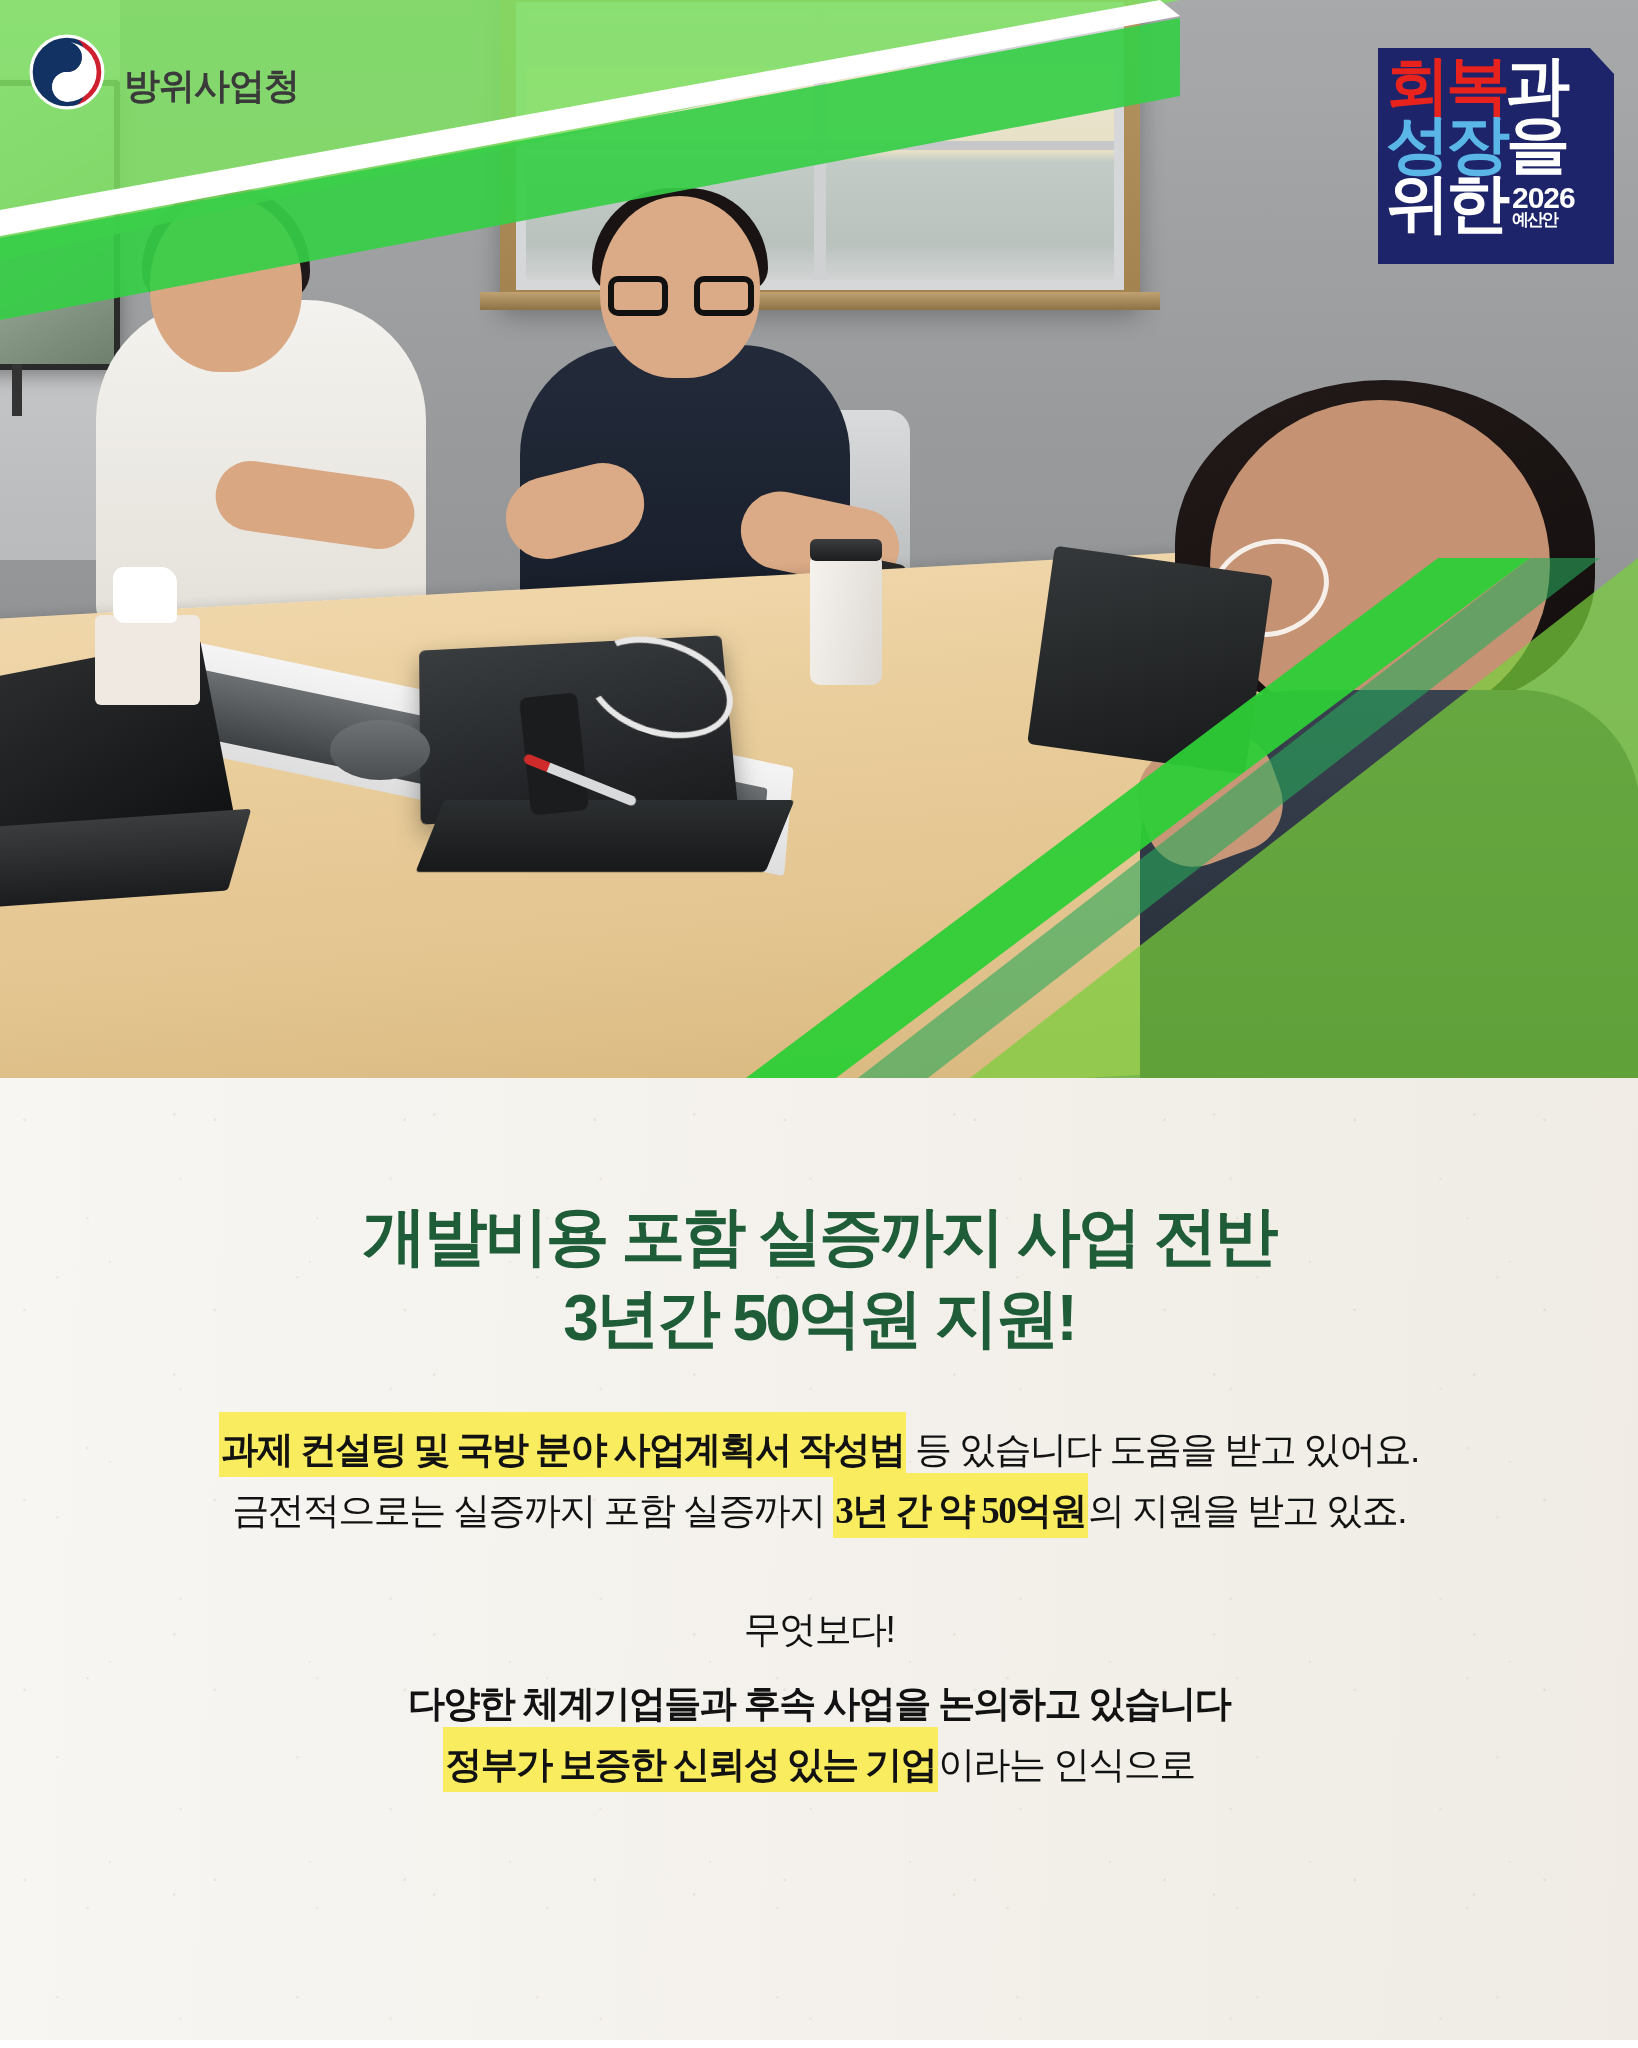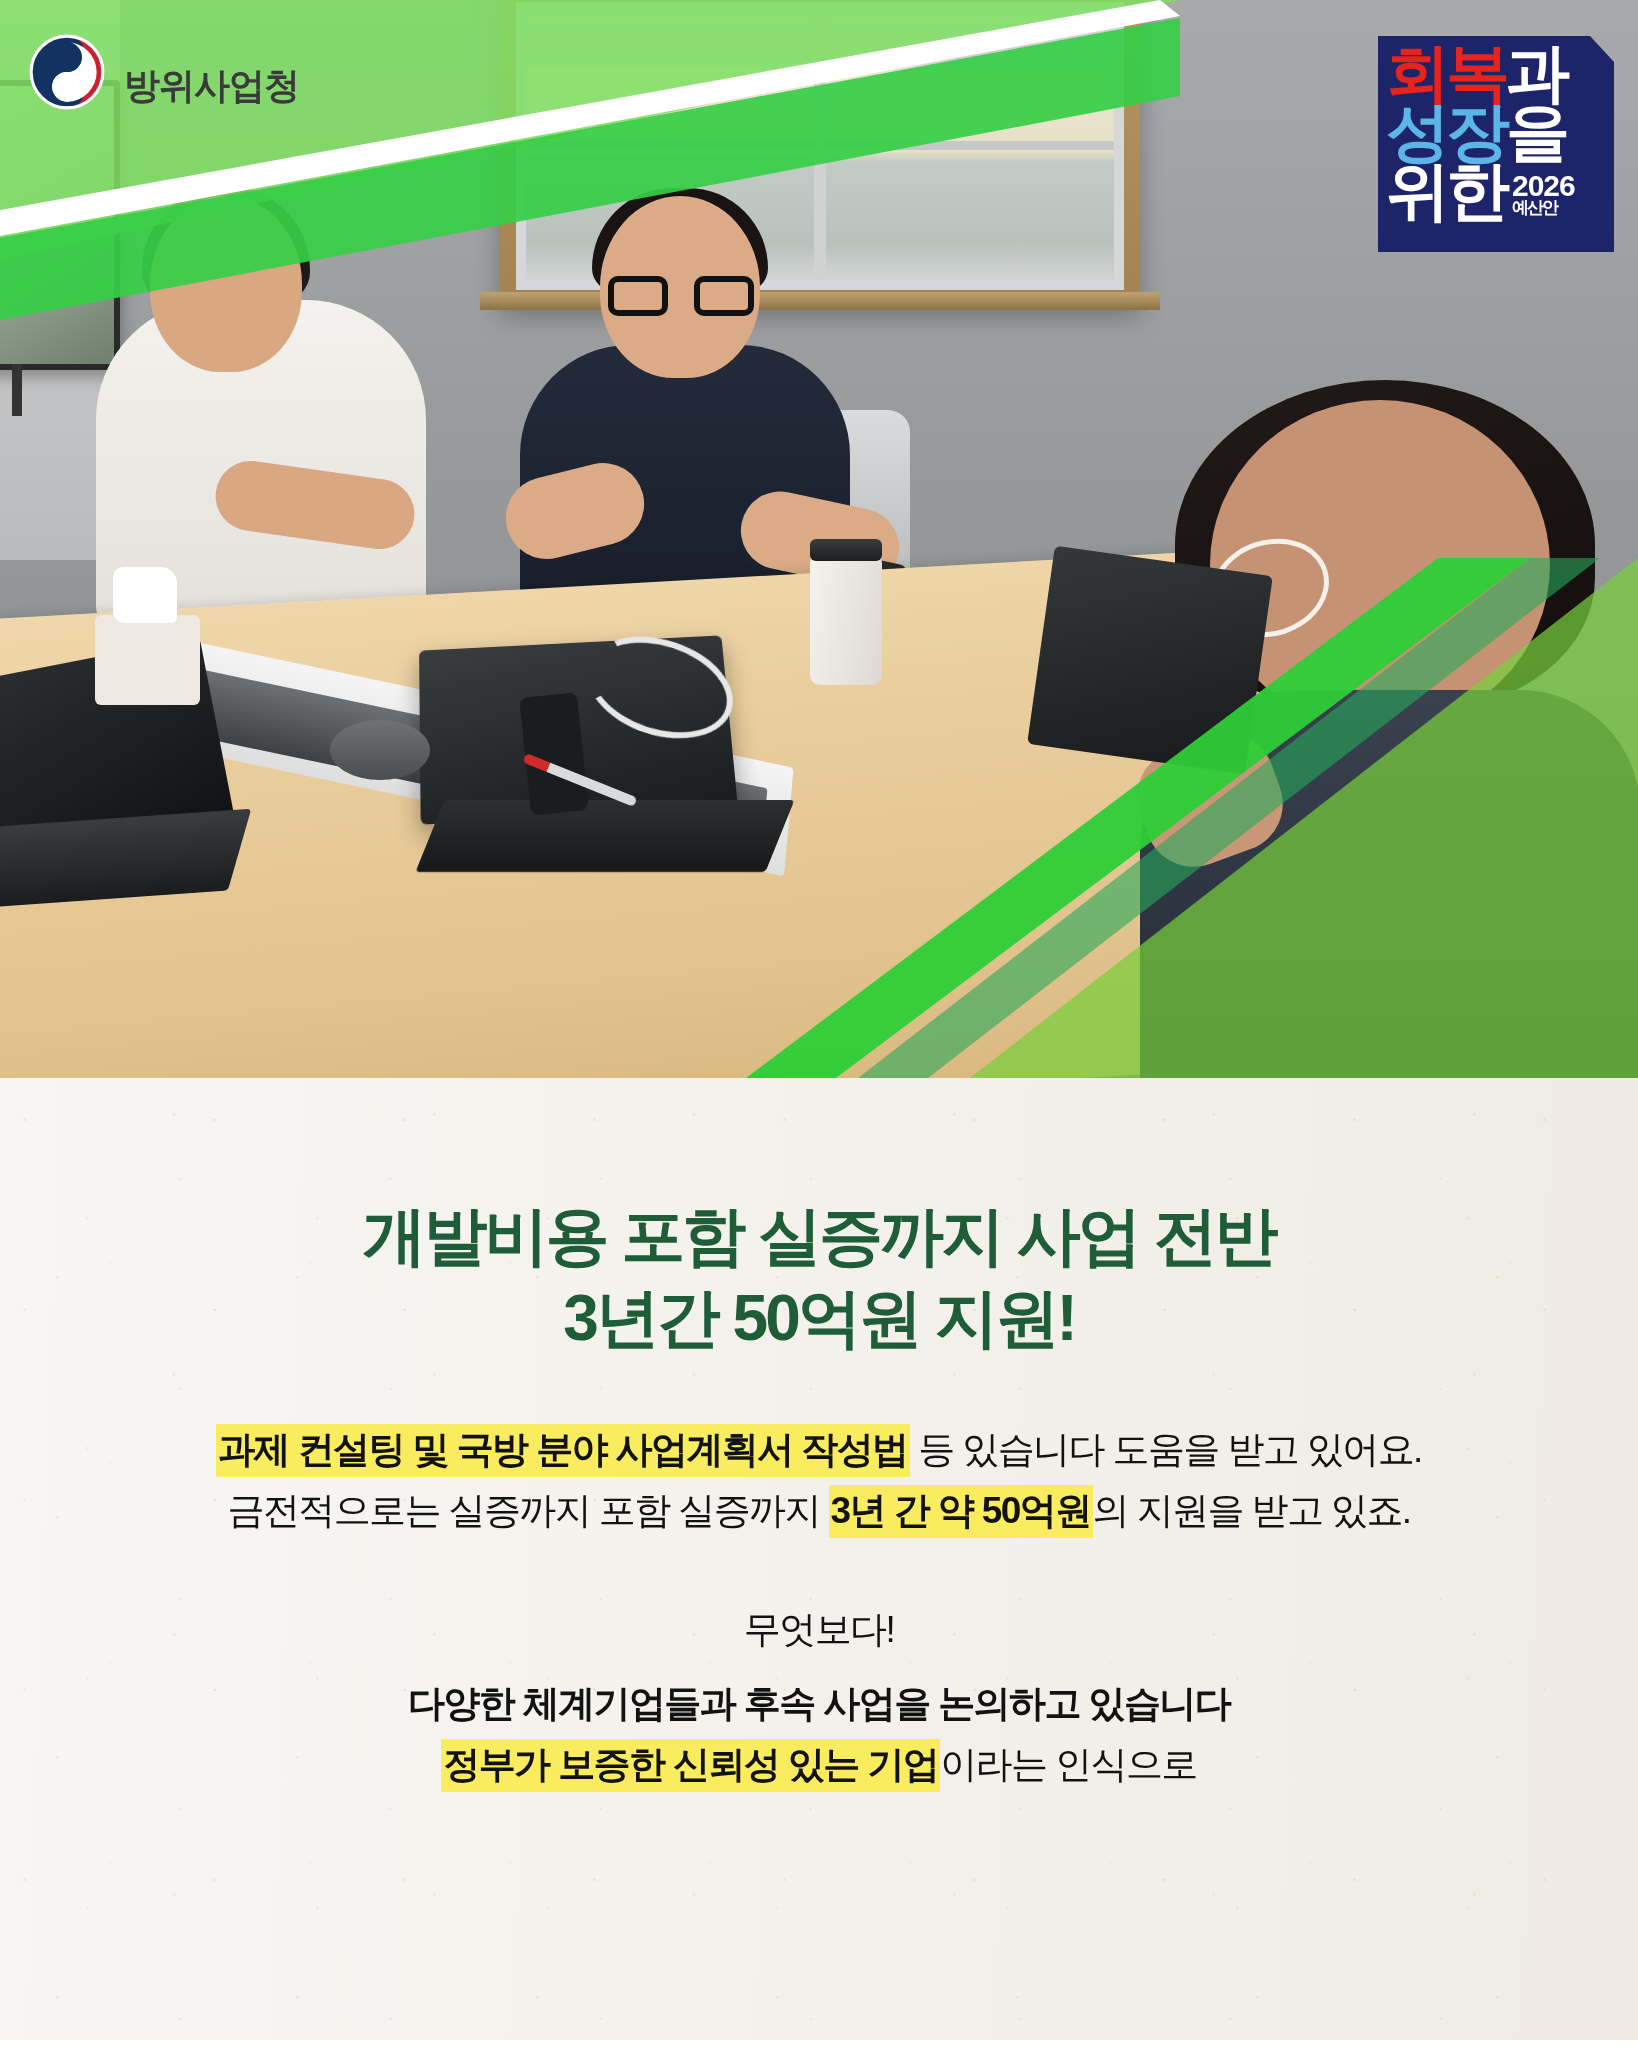--- a/index.html
+++ b/index.html
@@ -283,21 +283,21 @@
     clip-path: polygon(120px 520px, 792px 0, 862px 0, 190px 520px);
   }
   .br-green-bright {
     position:absolute; right:0; bottom:0; width:900px; height:520px;
     background: rgba(45, 205, 55, 0.95);
     clip-path: polygon(8px 520px, 700px 0, 792px 0, 98px 520px);
   }
 
   
   .badge {
-    position:absolute; right:24px; top:36px;
+    position:absolute; right:24px; top:48px;
     width:236px; height:216px;
     background:#1d2469;
     clip-path: polygon(0 0, 212px 0, 236px 26px, 236px 216px, 0 216px);
     padding:6px 10px 8px 8px;
     z-index: 8;
     box-shadow: 0 4px 12px rgba(0,0,0,.22);
   }
   .badge-line {
     display:flex; align-items:flex-end; line-height:0.92;
     white-space:nowrap;
@@ -341,21 +341,21 @@
     position:absolute; left:0; top:353px; width:1638px;
     text-align:center; color:#121212;
   }
   .bline {
     font-size:37px; font-weight:400; letter-spacing:-1.6px;
     line-height:1.0; white-space:nowrap; margin-bottom:24px;
   }
   .bline.b-strong { font-weight:800; }
   .hl {
     background:#f9ec5e; font-weight:800;
-    padding:5px 2px 7px; box-decoration-break:clone;
+    padding:17px 2px 7px; box-decoration-break:clone;font-family:Liberation Serif, serif;
     -webkit-box-decoration-break:clone;
   }
   .gap-lg { height:52px; }
   .bline-center { font-size:37px; font-weight:400; letter-spacing:-1.6px; margin-bottom:30px; }
 
   .bottom-white {
     position:absolute; left:0; bottom:0; width:1638px; height:8px;
     background:#ffffff;
   }
 </style>

